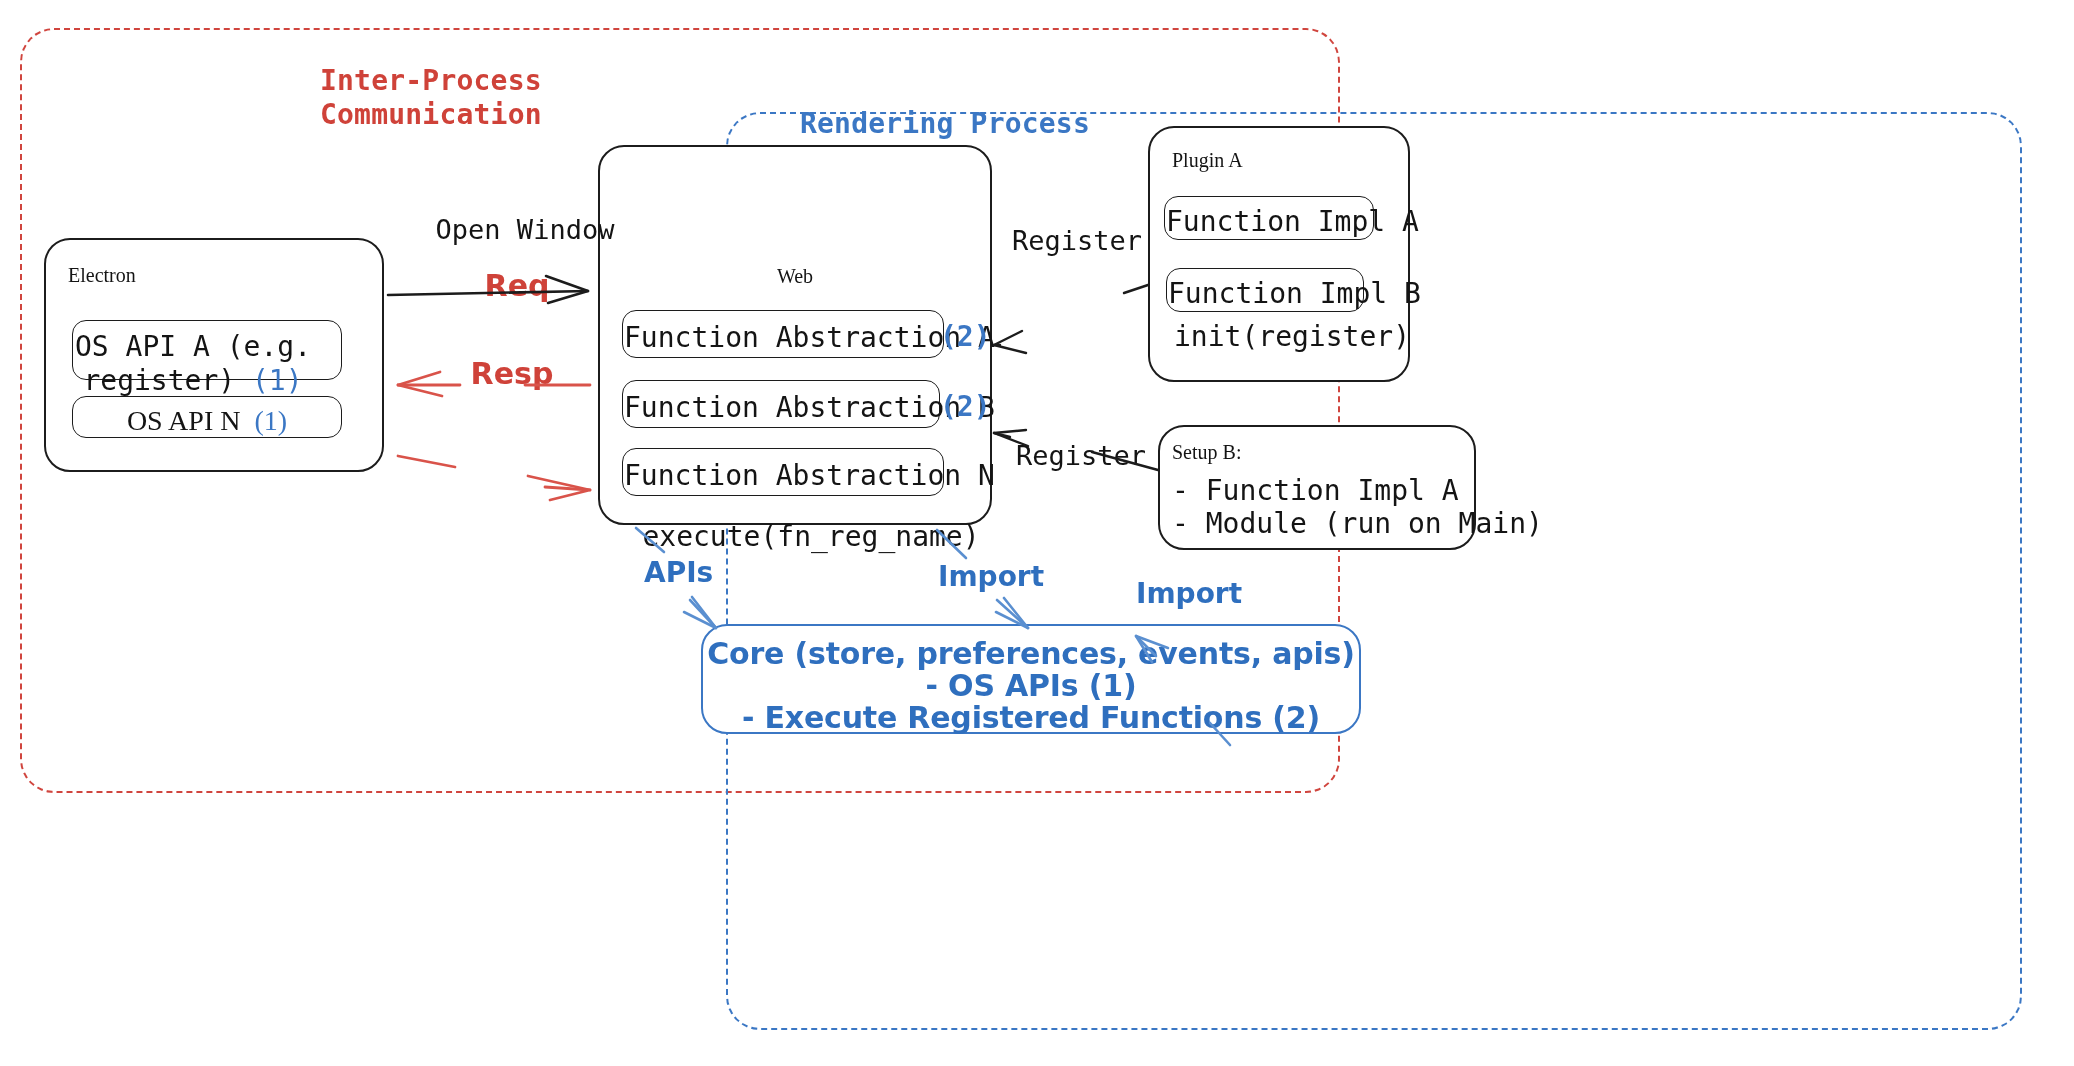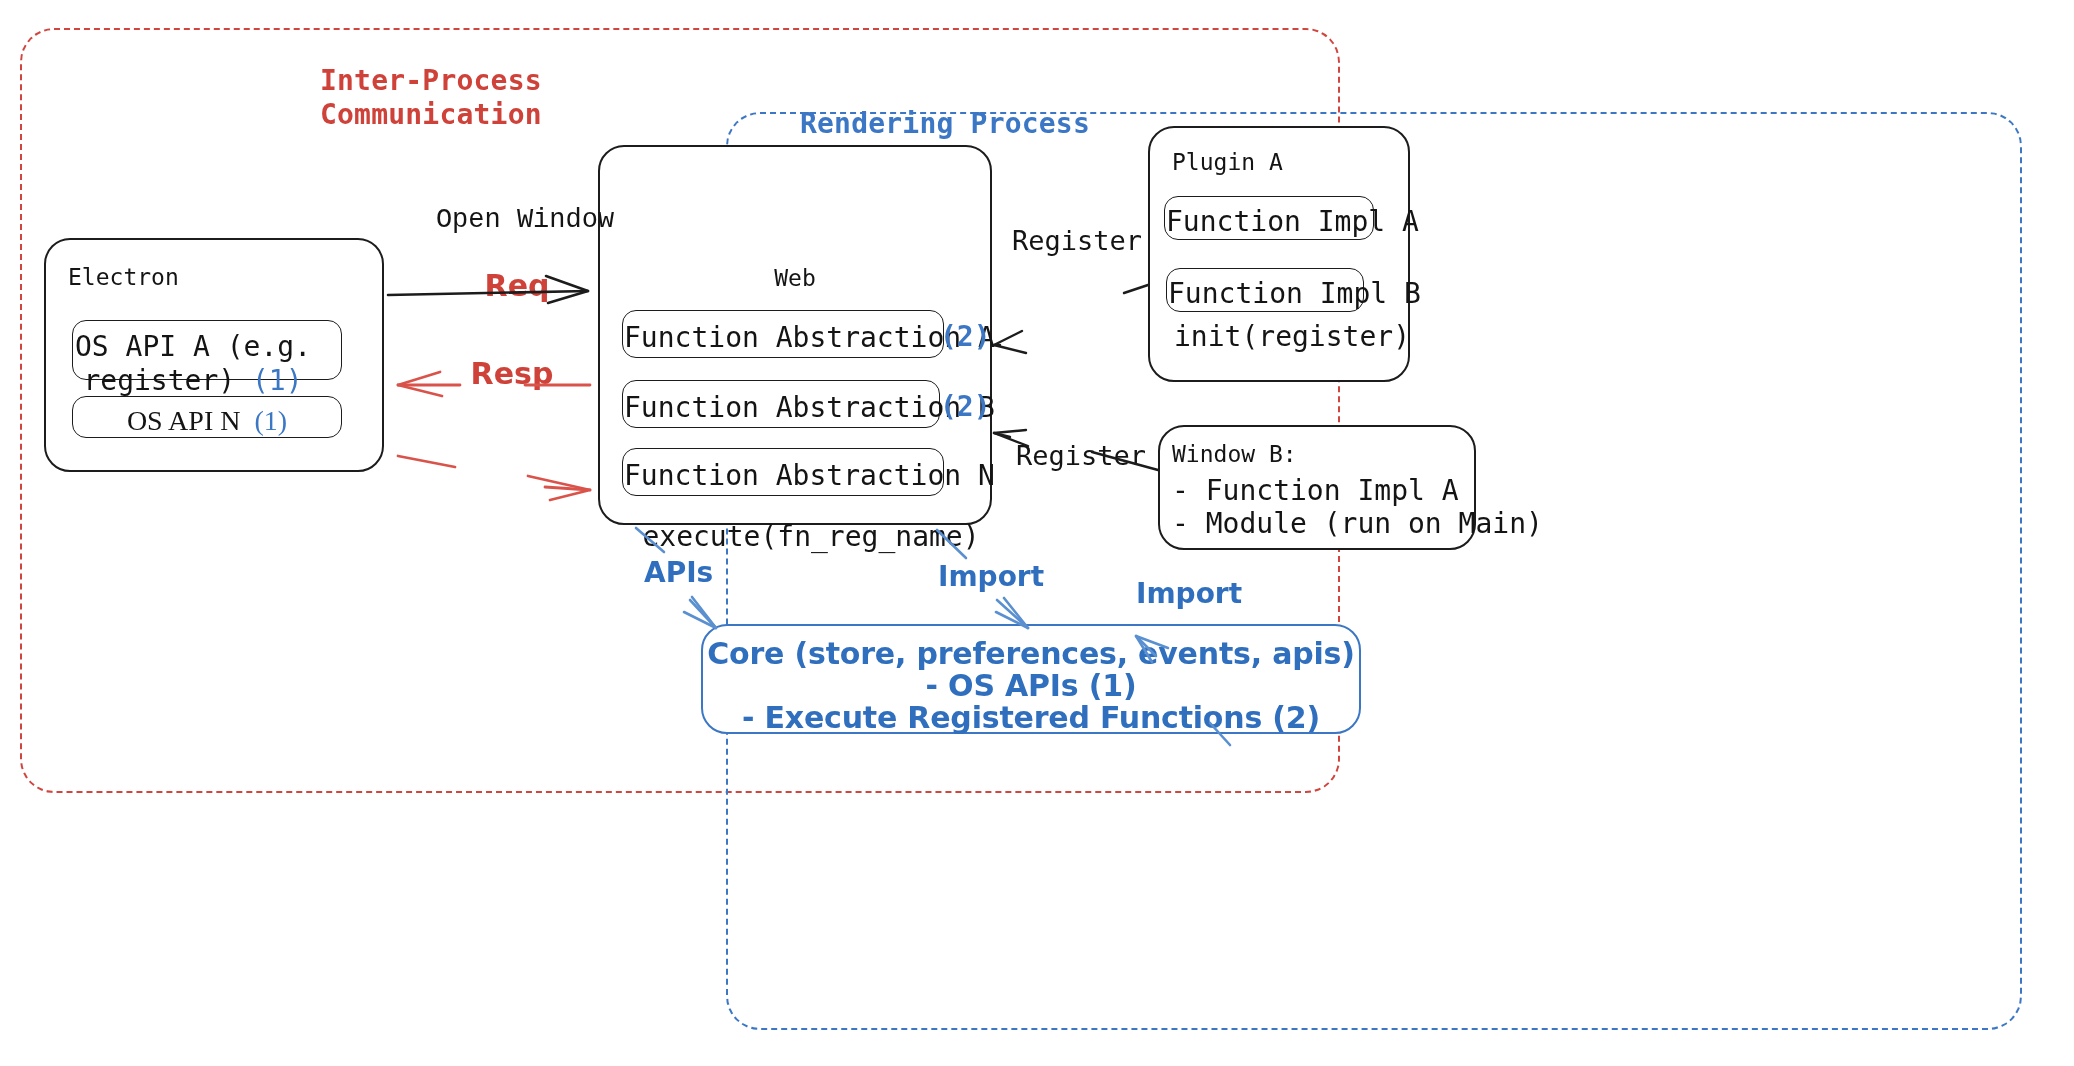--- a/index.html
+++ b/index.html
@@ -21,21 +21,21 @@
 
   .lbl{position:absolute;white-space:pre;line-height:1.22;}
   .mono{font-family:"DejaVu Sans Mono","Liberation Mono",monospace;}
   .sans{font-family:"DejaVu Sans","Liberation Sans",sans-serif;}
   .red{color:#cf4239;}
   .blue{color:#3b77c4;}
   .blue-dark{color:#2f6fbe;}
   .dark{color:#141414;}
 
   .t-region{font-size:28px;font-weight:700;letter-spacing:.2px;}
-  .t-boxtitle{font-size:23px;}
+  .t-boxtitle{font-size:20px;font-family:Liberation Serif, serif;}
   .t-item{font-size:28px;}
   .t-note{font-size:28px;}
   .t-arrow{font-size:27px;}
   .t-arrow-sans{font-size:30px;font-weight:700;}
   .t-edge{font-size:28px;font-weight:700;}
   .t-core{font-size:30px;font-weight:700;letter-spacing:-.2px;}
   .t-mark{font-size:28px;font-weight:600;}
 
   .center{text-align:center;}
   .left{text-align:left;}
@@ -80,21 +80,21 @@
   #plugin-b-l1{left:1172px;top:474px;width:300px;}
   #plugin-b-l2{left:1172px;top:507px;width:300px;}
 
   #core-box{position:absolute;left:701px;top:624px;width:660px;height:110px;
             box-sizing:border-box;border:2.4px solid #3b77c4;border-radius:26px;background:#fff;}
   #core-l1{left:703px;top:636px;width:656px;}
   #core-l2{left:703px;top:668px;width:656px;}
   #core-l3{left:703px;top:700px;width:656px;}
 
   
-  #lbl-open-window{left:415px;top:204px;width:220px;font-family:Liberation Mono, monospace;}
+  #lbl-open-window{left:415px;top:214px;width:220px;}
   #lbl-req{left:462px;top:268px;width:110px;}
   #lbl-resp{left:452px;top:356px;width:120px;}
   #lbl-register-1{left:1012px;top:225px;width:180px;}
   #lbl-register-2{left:1016px;top:440px;width:180px;}
   #lbl-setup{left:644px;top:556px;width:120px;}
   #lbl-import-1{left:938px;top:560px;width:140px;}
   #lbl-import-2{left:1136px;top:577px;width:140px;}
 </style>
 </head>
 <body>
@@ -138,21 +138,21 @@
 
   <div class="box inner" id="plugin-a-f1"></div>
   <div class="lbl mono t-item dark center" id="plugin-a-f1-txt">Function Impl A</div>
 
   <div class="box inner" id="plugin-a-f2"></div>
   <div class="lbl mono t-item dark center" id="plugin-a-f2-txt">Function Impl B</div>
 
   <div class="lbl mono t-note dark left" id="plugin-a-init">init(register)</div>
 
   <div class="box" id="plugin-b"></div>
-  <div class="lbl mono t-boxtitle dark left" id="plugin-b-title">Window B:</div>
+  <div class="lbl mono t-boxtitle dark left" id="plugin-b-title">Setup B:</div>
   <div class="lbl mono t-item dark left" id="plugin-b-l1">- Function Impl A</div>
   <div class="lbl mono t-item dark left" id="plugin-b-l2">- Module (run on Main)</div>
 
   <div id="core-box"></div>
   <div class="lbl sans t-core blue-dark center" id="core-l1">Core (store, preferences, events, apis)</div>
   <div class="lbl sans t-core blue-dark center" id="core-l2">- OS APIs (1)</div>
   <div class="lbl sans t-core blue-dark center" id="core-l3">- Execute Registered Functions (2)</div>
 
   <div class="lbl mono t-arrow dark center" id="lbl-open-window">Open Window</div>
   <div class="lbl sans t-arrow-sans red center" id="lbl-req">Req</div>

